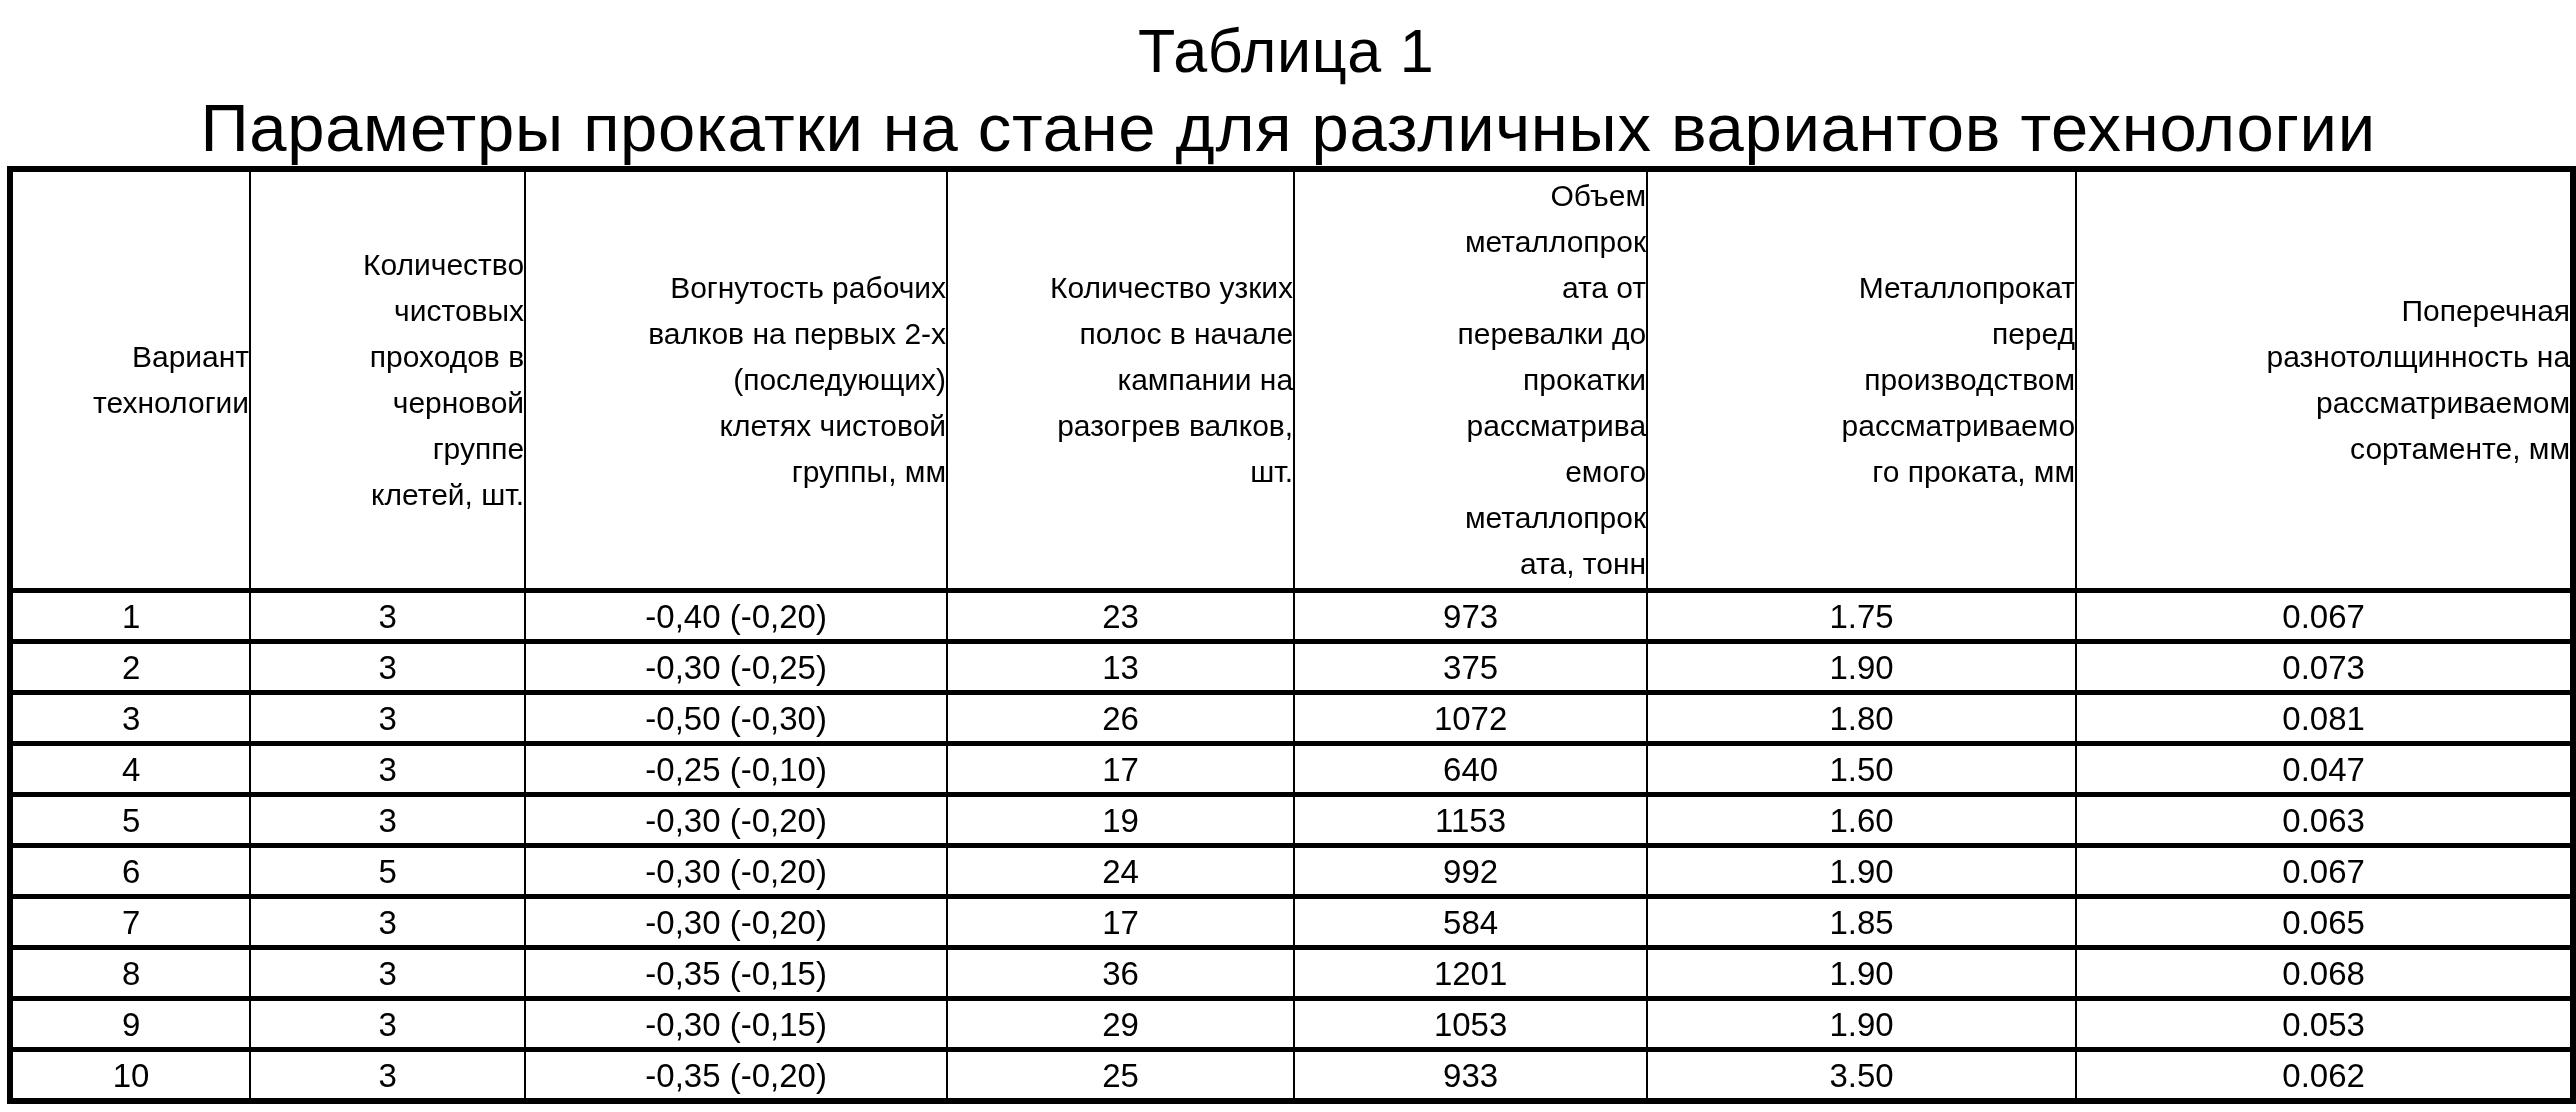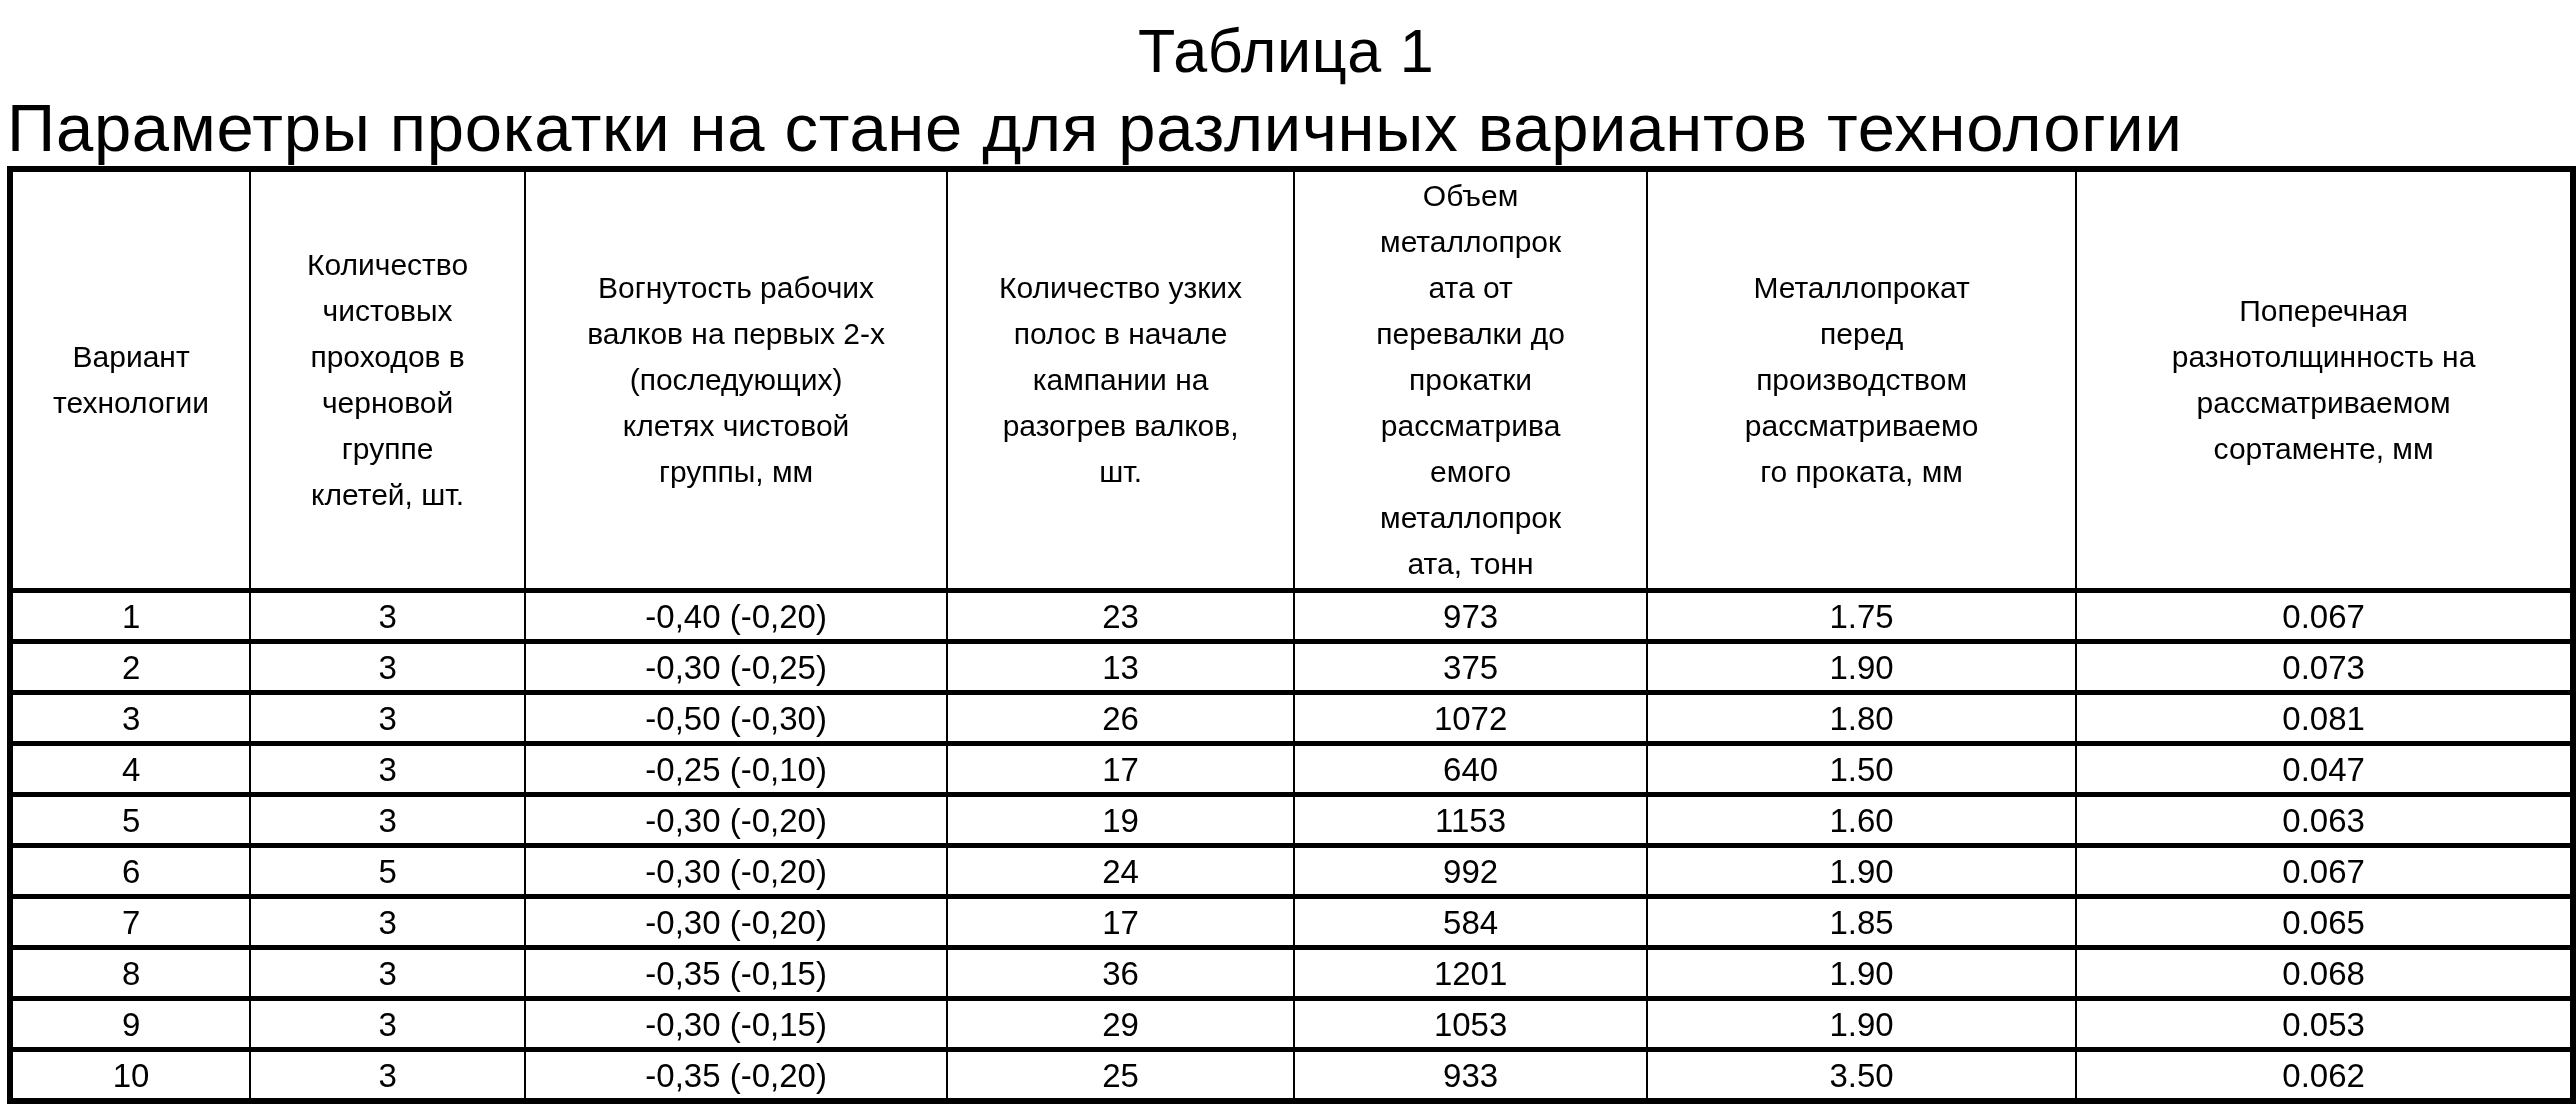--- a/index.html
+++ b/index.html
@@ -24,20 +24,21 @@
     font-size: 61px;
     line-height: 1.05;
     letter-spacing: 0.7px;
     white-space: nowrap;
   }
   .table-title {
     position: absolute;
     top: 94px;
     left: 7.1px;
     width: 2562px;
+    text-align: center;
     font-size: 67px;
     line-height: 1.0;
     letter-spacing: 0.7px;
     white-space: nowrap;
   }
   table.params {
     position: absolute;
     top: 166px;
     left: 7.1px;
     width: 2562px;
@@ -55,20 +56,21 @@
     text-align: center;
     vertical-align: middle;
     overflow: hidden;
   }
   table.params th {
     height: 416px;
     font-weight: normal;
     font-size: 30px;
     line-height: 46px;
     white-space: pre-line;
+    text-align: right;
   }
   table.params td {
     height: 46px;
     font-size: 33px;
     line-height: 1;
     white-space: nowrap;
   }
 </style>
 </head>
 <body>

